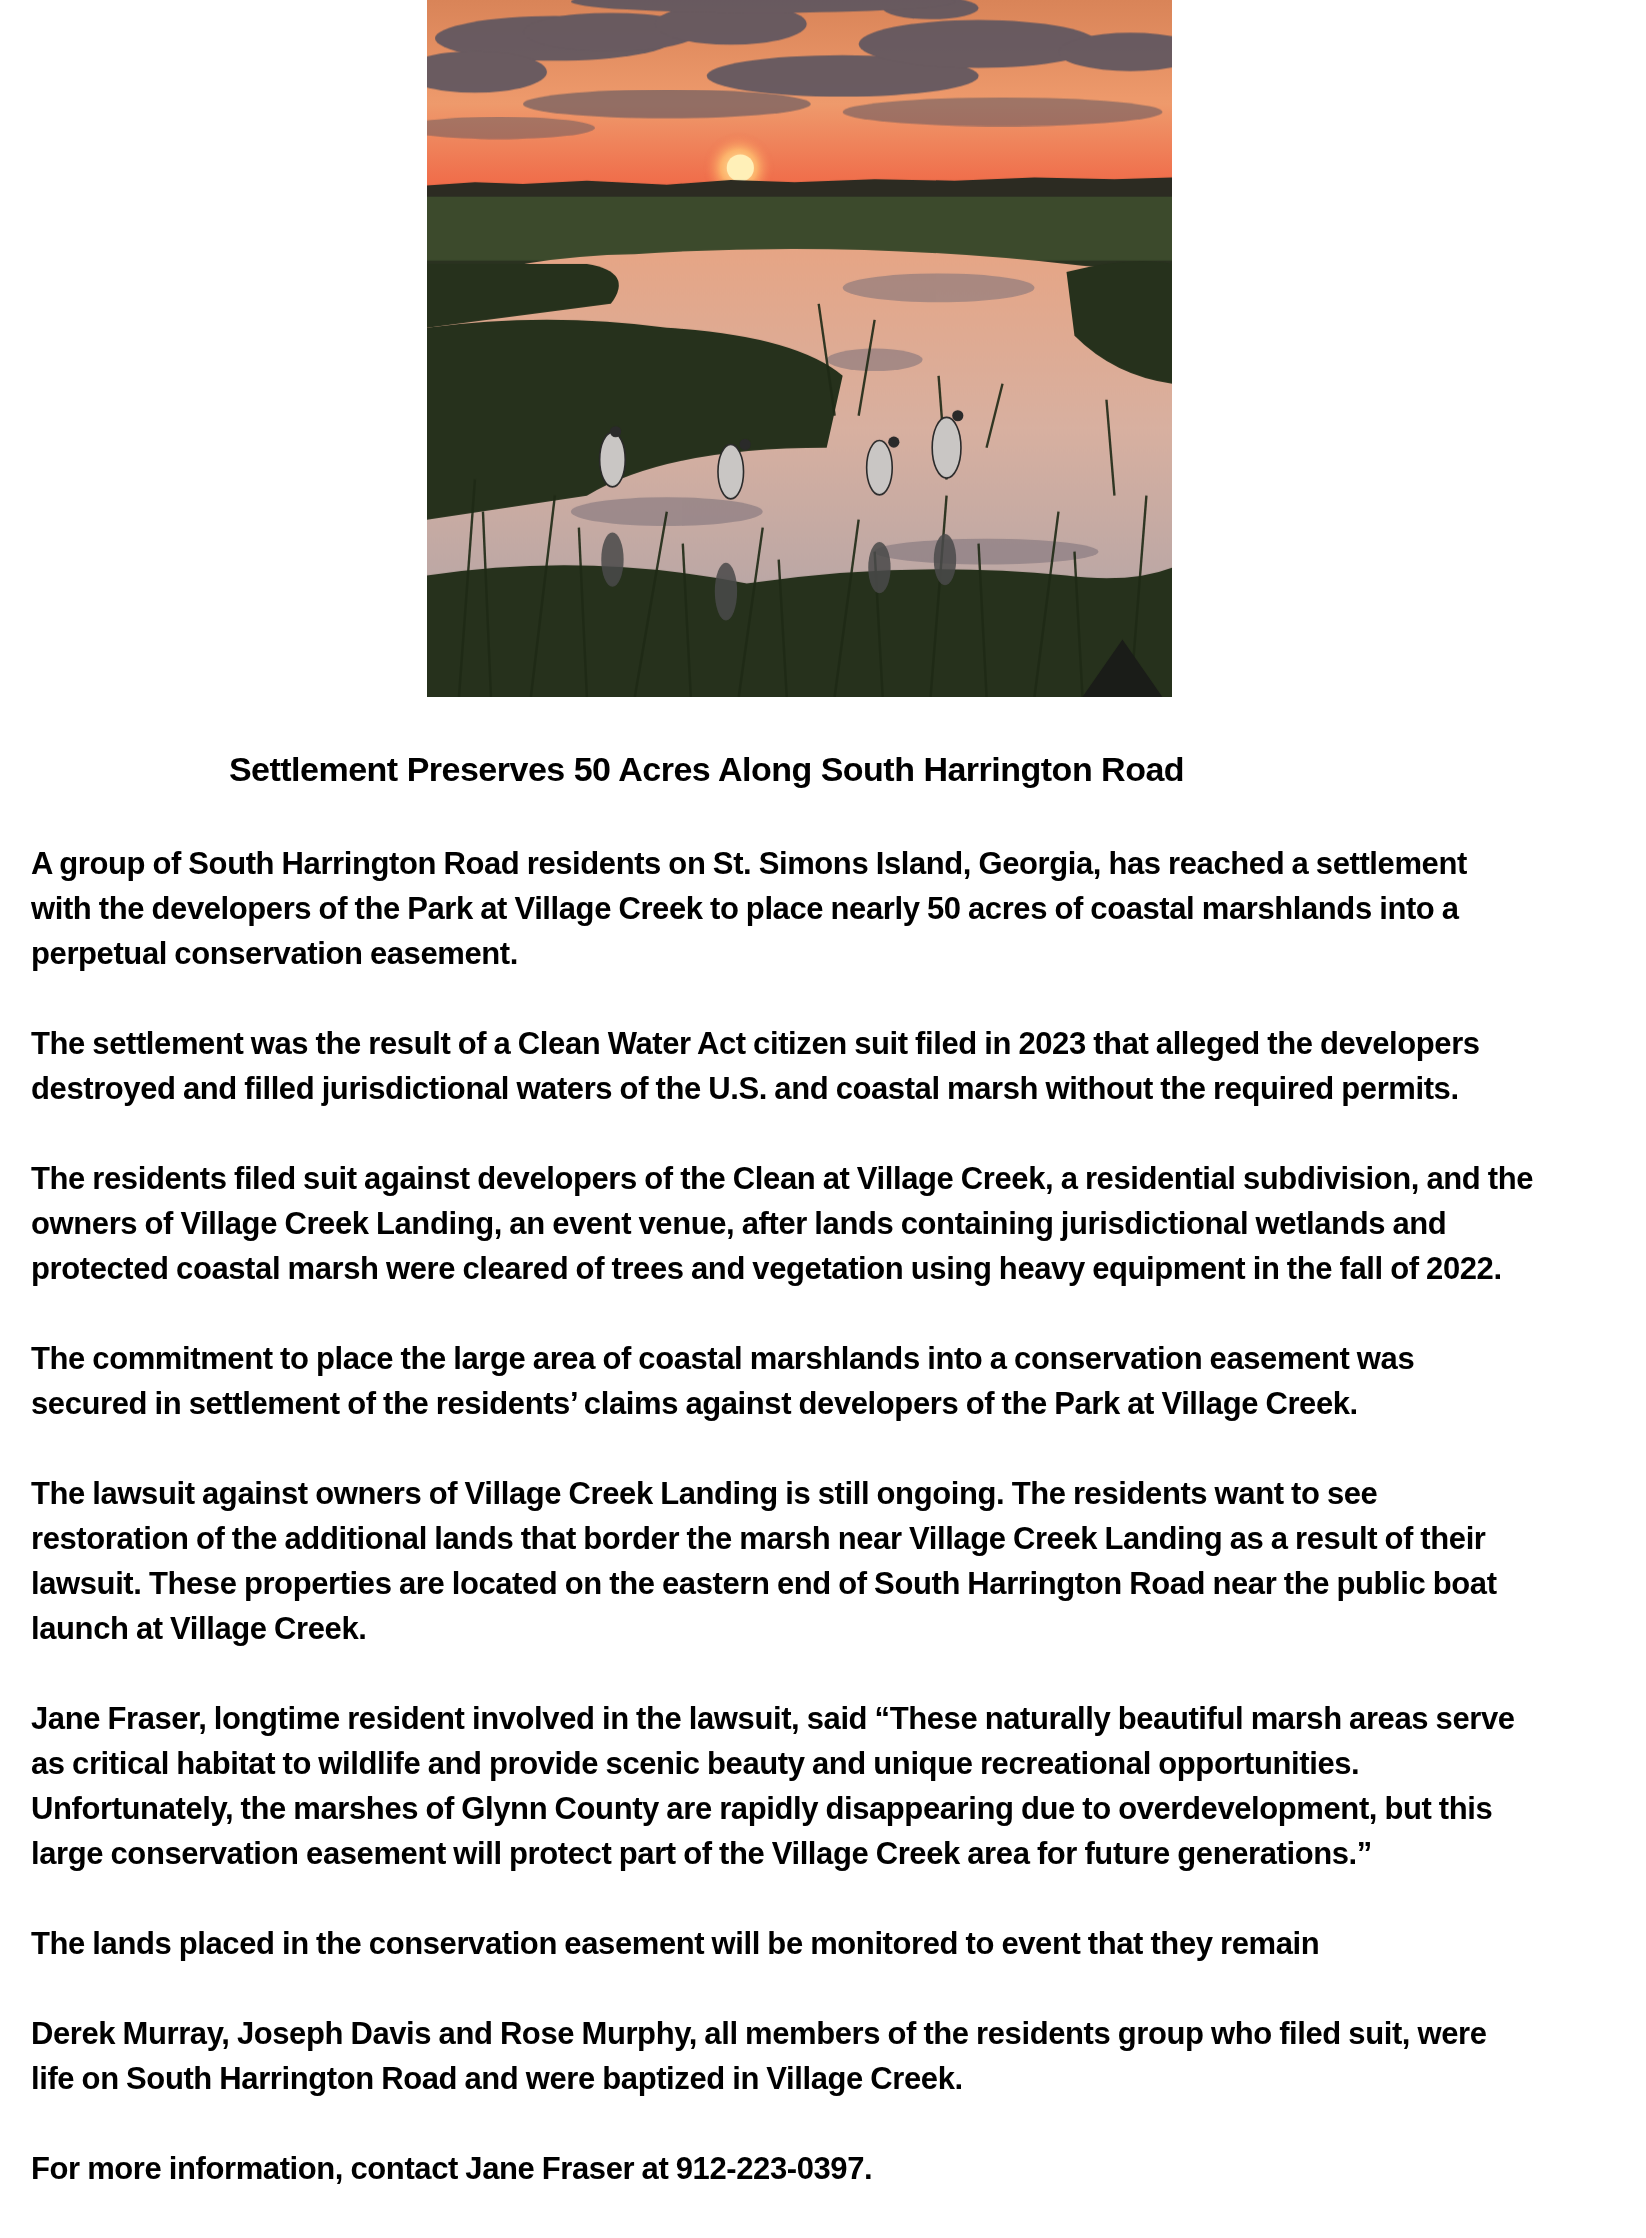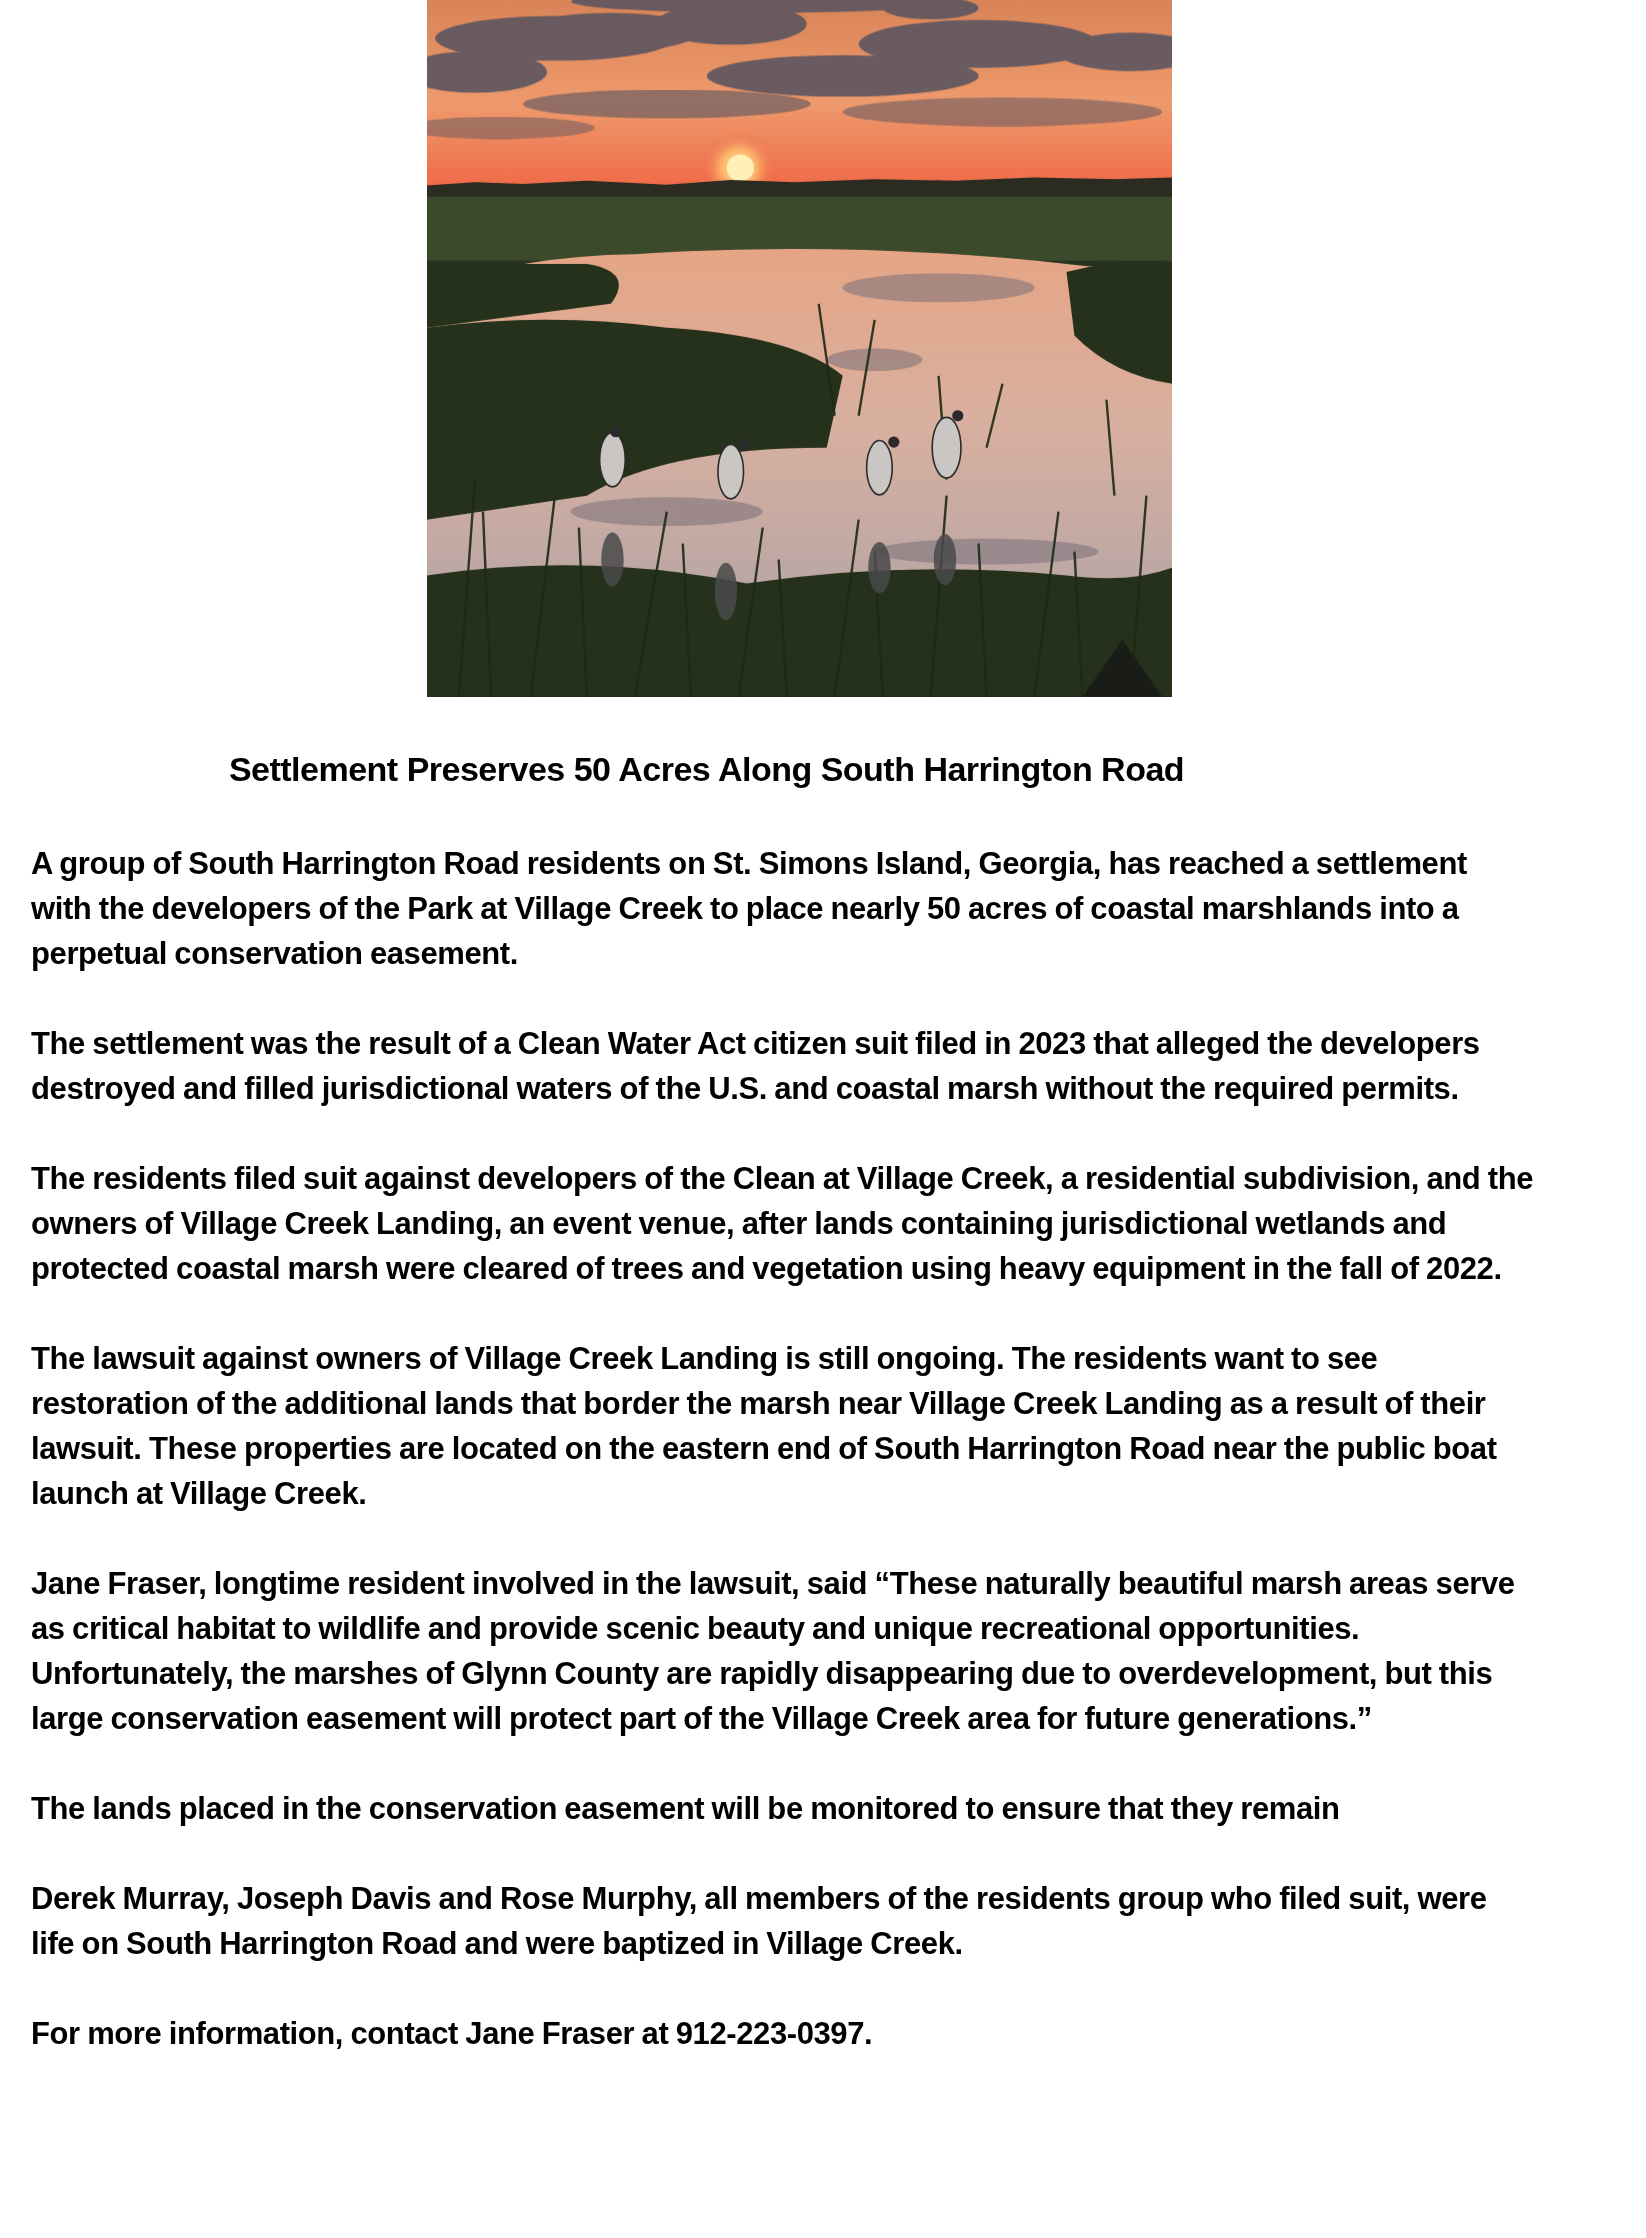--- a/index.html
+++ b/index.html
@@ -144,33 +144,37 @@
     <p class="para">
       <span class="ln">The settlement was the result of a Clean Water Act citizen suit filed in 2023 that alleged the developers</span>
       <span class="ln">destroyed and filled jurisdictional waters of the U.S. and coastal marsh without the required permits.</span>
     </p>
     <p class="para">
       <span class="ln">The residents filed suit against developers of the Clean at Village Creek, a residential subdivision, and the</span>
       <span class="ln">owners of Village Creek Landing, an event venue, after lands containing jurisdictional wetlands and</span>
       <span class="ln">protected coastal marsh were cleared of trees and vegetation using heavy equipment in the fall of 2022.</span>
     </p>
     <p class="para">
+      <span class="ln">The commitment to place the large area of coastal marshlands into a conservation easement was</span>
+      <span class="ln">secured in settlement of the residents’ claims against developers of the Park at Village Creek.</span>
+    </p>
+    <p class="para">
       <span class="ln">The lawsuit against owners of Village Creek Landing is still ongoing. The residents want to see</span>
       <span class="ln">restoration of the additional lands that border the marsh near Village Creek Landing as a result of their</span>
       <span class="ln">lawsuit. These properties are located on the eastern end of South Harrington Road near the public boat</span>
       <span class="ln">launch at Village Creek.</span>
     </p>
     <p class="para">
       <span class="ln">Jane Fraser, longtime resident involved in the lawsuit, said “These naturally beautiful marsh areas serve</span>
       <span class="ln">as critical habitat to wildlife and provide scenic beauty and unique recreational opportunities.</span>
       <span class="ln">Unfortunately, the marshes of Glynn County are rapidly disappearing due to overdevelopment, but this</span>
       <span class="ln">large conservation easement will protect part of the Village Creek area for future generations.”</span>
     </p>
     <p class="para">
-      <span class="ln">The lands placed in the conservation easement will be monitored to ensure that they remain</span>
+      <span class="ln">The lands placed in the conservation easement will be monitored to event that they remain</span>
     </p>
     <p class="para">
       <span class="ln">Derek Murray, Joseph Davis and Rose Murphy, all members of the residents group who filed suit, were</span>
       <span class="ln">life on South Harrington Road and were baptized in Village Creek.</span>
     </p>
     <p class="para">
       <span class="ln">For more information, contact Jane Fraser at 912-223-0397.</span>
     </p>
   </div>
 

